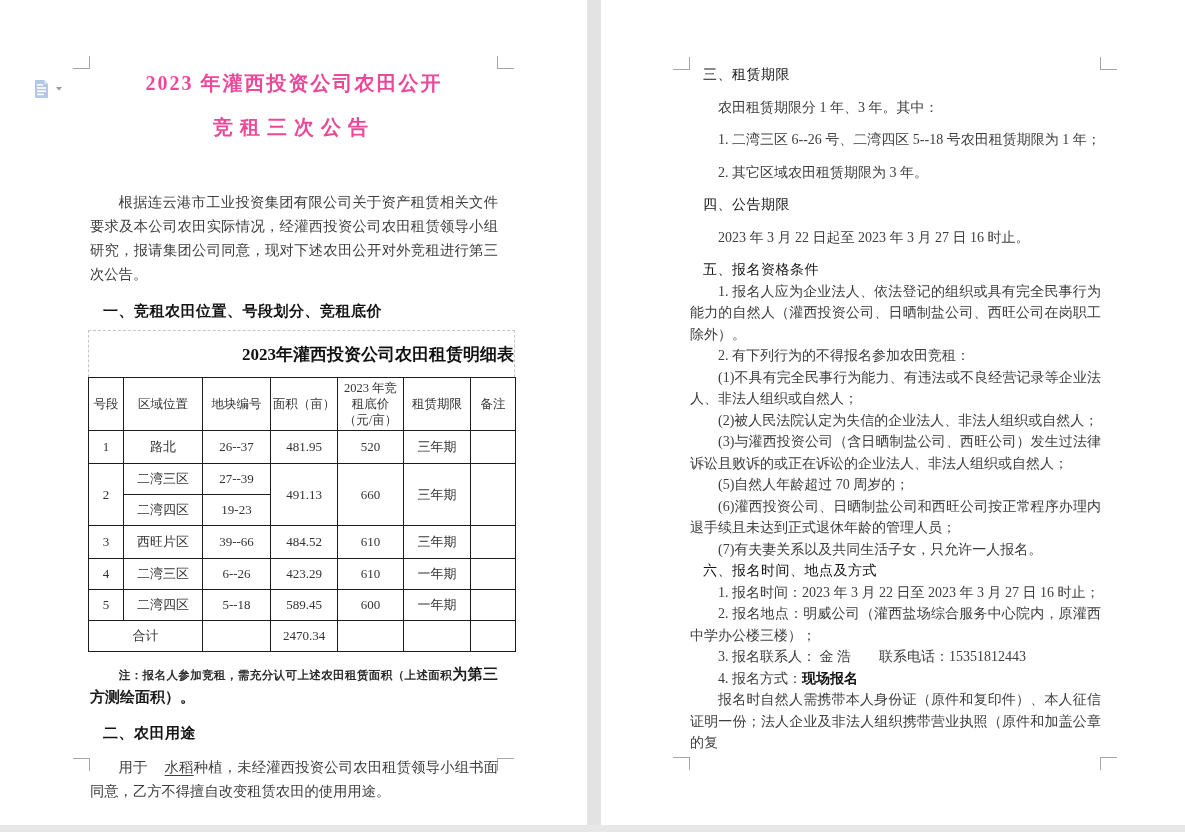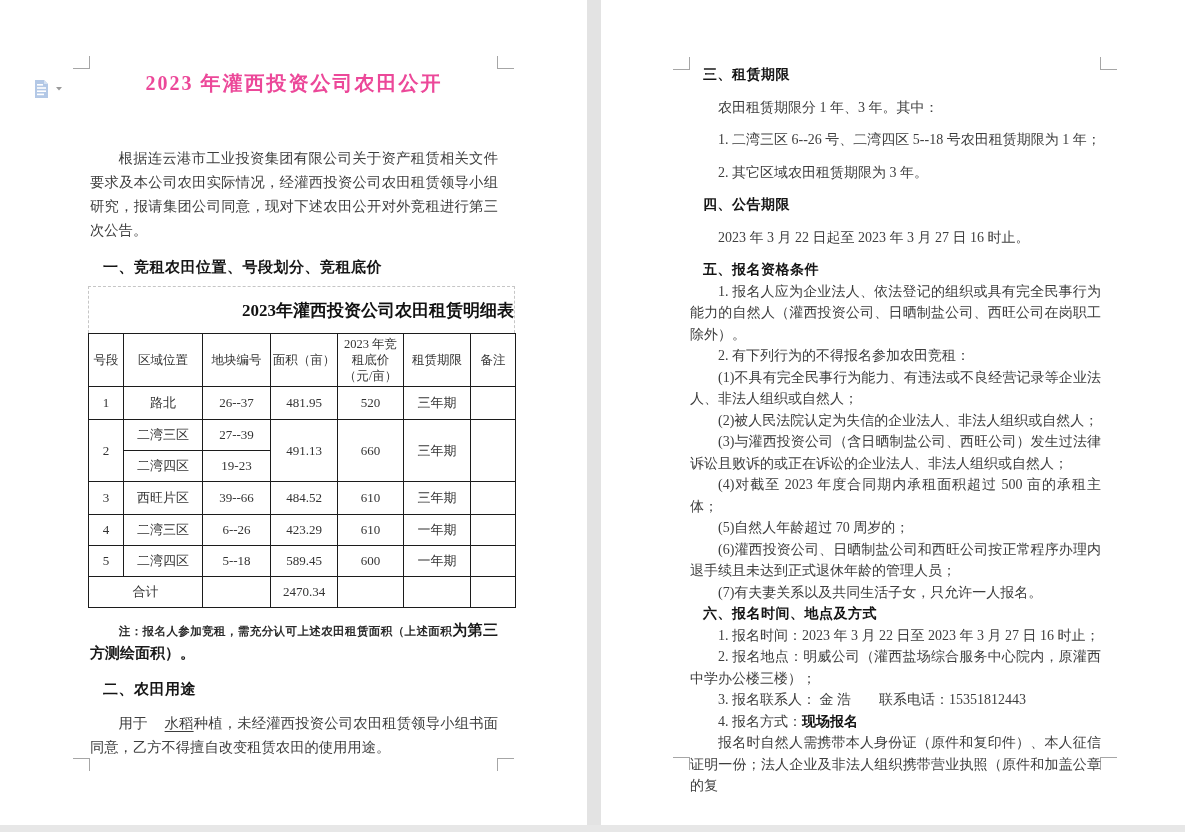--- a/index.html
+++ b/index.html
@@ -48,21 +48,21 @@
   col.c1{width:35px} col.c2{width:79px} col.c3{width:68px} col.c4{width:67px}
   col.c5{width:66px} col.c6{width:67px} col.c7{width:45px}
 
   .note { margin-top:11px; line-height:21px; text-align:justify; text-indent:1.8em; }
   .note-s { font-size:11.5px; font-weight:bold; color:#2a2a2a; }
   .note-l { font-size:15px; font-weight:bold; color:#1a1a1a; }
   .u { text-decoration:underline; text-underline-offset:3px;margin-left:17px; }
 
   
   #p2-content p { font-size:14px; line-height:21.5px; text-align:justify; color:#3d3d3d; }
-  #p2-content .h { font-weight:bold; color:#141414; text-indent:13px; letter-spacing:0.5px; }
+  #p2-content .h { font-weight:normal; color:#141414; text-indent:13px; letter-spacing:0.5px; }
   #p2-content .pi { text-indent:2em; }
   #p2-content .sp { margin-bottom:11px; }
   .bold-inline { font-weight:bold; color:#141414; }
 </style>
 </head>
 <body>
 
 <div class="page" id="page1">
 
   <div class="cmark cm-tl" style="left:73px;top:56px;"></div>
@@ -81,20 +81,21 @@
         <rect x="4" y="14.6" width="7" height="1.6" fill="#ffffff"></rect>
       </g>
       <g>
         <path d="M23 8 l6 0 l-3 3.5 z" fill="#9a9a9a"></path>
       </g>
     </svg>
   </div>
 
   <div class="content" id="p1-content">
     <div class="doc-title">2023 年灌西投资公司农田公开</div>
+    <div class="doc-title second">竞租三次公告</div>
 
     <p class="body-p intro">根据连云港市工业投资集团有限公司关于资产租赁相关文件要求及本公司农田实际情况，经灌西投资公司农田租赁领导小组研究，报请集团公司同意，现对下述农田公开对外竞租进行第三次公告。</p>
 
     <div class="sec-h">一、竞租农田位置、号段划分、竞租底价</div>
 
     <div class="table-wrap">
       <div class="tbl-title-box">2023年灌西投资公司农田租赁明细表</div>
       <table class="grid">
         <colgroup>
           <col class="c1">
@@ -198,21 +199,20 @@
     <p class="pi sp">1. 二湾三区 6--26 号、二湾四区 5--18 号农田租赁期限为 1 年；</p>
     <p class="pi sp">2. 其它区域农田租赁期限为 3 年。</p>
     <p class="h sp">四、公告期限</p>
     <p class="pi sp">2023 年 3 月 22 日起至 2023 年 3 月 27 日 16 时止。</p>
     <p class="h">五、报名资格条件</p>
     <p class="pi">1. 报名人应为企业法人、依法登记的组织或具有完全民事行为能力的自然人（灌西投资公司、日晒制盐公司、西旺公司在岗职工除外）。</p>
     <p class="pi">2. 有下列行为的不得报名参加农田竞租：</p>
     <p class="pi">(1)不具有完全民事行为能力、有违法或不良经营记录等企业法人、非法人组织或自然人；</p>
     <p class="pi">(2)被人民法院认定为失信的企业法人、非法人组织或自然人；</p>
     <p class="pi">(3)与灌西投资公司（含日晒制盐公司、西旺公司）发生过法律诉讼且败诉的或正在诉讼的企业法人、非法人组织或自然人；</p>
-    <p class="pi">(4)对截至 2023 年度合同期内承租面积超过 500 亩的承租主体；</p>
     <p class="pi">(5)自然人年龄超过 70 周岁的；</p>
     <p class="pi">(6)灌西投资公司、日晒制盐公司和西旺公司按正常程序办理内退手续且未达到正式退休年龄的管理人员；</p>
     <p class="pi">(7)有夫妻关系以及共同生活子女，只允许一人报名。</p>
     <p class="h">六、报名时间、地点及方式</p>
     <p class="pi">1. 报名时间：2023 年 3 月 22 日至 2023 年 3 月 27 日 16 时止；</p>
     <p class="pi">2. 报名地点：明威公司（灌西盐场综合服务中心院内，原灌西中学办公楼三楼）；</p>
     <p class="pi">3. 报名联系人： 金 浩　　联系电话：15351812443</p>
     <p class="pi"><span>4. 报名方式：</span><span class="bold-inline">现场报名</span></p>
     <p class="pi">报名时自然人需携带本人身份证（原件和复印件）、本人征信证明一份；法人企业及非法人组织携带营业执照（原件和加盖公章的复</p>
   </div>

